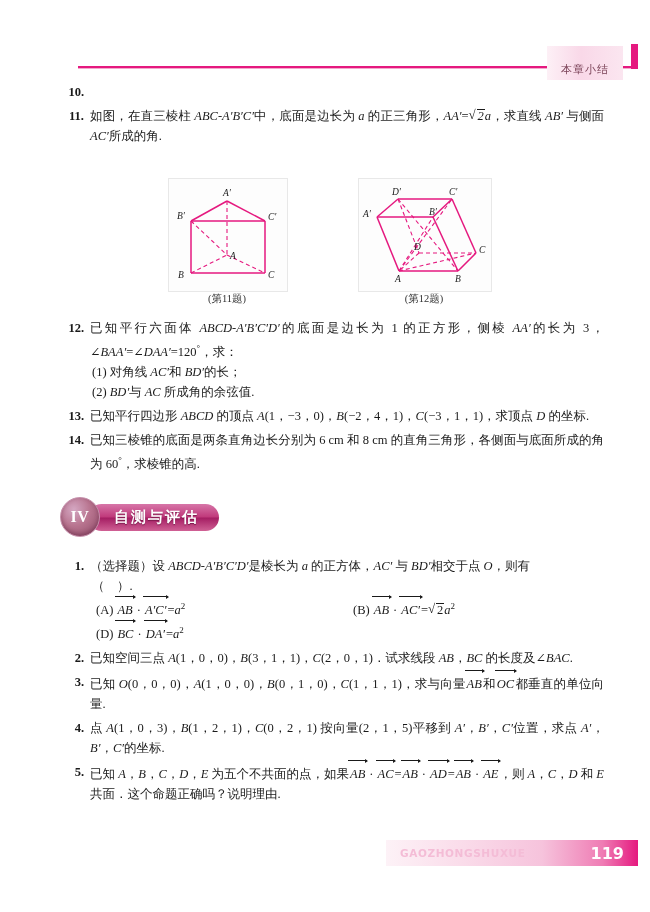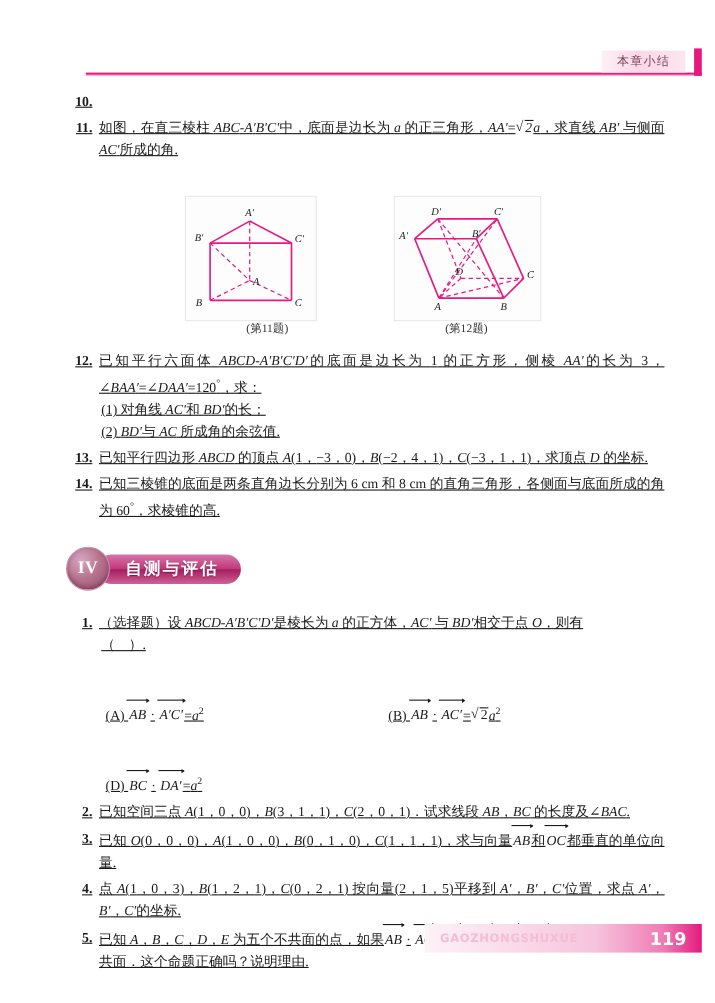--- a/index.html
+++ b/index.html
@@ -38,21 +38,21 @@
   .header-rule-soft {
     position: absolute;
     left: 78px; top: 24px;
     width: 560px;
     height: 1px;
     background: #f4a8cd;
   }
   .header-label {
     position: absolute;
     right: 27px; top: 2px;
-    padding: 2px 14px 3px 14px;
+    padding: 16px 14px 3px 14px;
     font-size: 11px;
     letter-spacing: 1px;
     color: #7a4257;
     background: linear-gradient(90deg, #fdf0f6 0%, #f9d8e8 45%, #fbe6f0 100%);
     font-family: "DejaVu Sans", "Liberation Sans", sans-serif;
   }
   .header-tab {
     position: absolute;
     right: 12px; top: 0px;
     width: 7px; height: 25px;
@@ -63,21 +63,20 @@
   .content {
     position: absolute;
     left: 0; top: 82px;
     width: 650px;
   }
   .prob {
     display: flex;
     align-items: flex-start;
     margin: 0 0 4px 0;
     padding: 0 46px 0 62px;
-    text-decoration: underline;
   }
   .prob-num {
     flex: 0 0 auto;
     width: 22px;
     text-align: right;
     font-weight: bold;
     font-size: 12.5px;
     line-height: 20px;
     font-family: "Liberation Serif", serif;
   }
@@ -230,21 +229,20 @@
     width: 100%;
   }
   .choice-row {
     display: flex;
     width: 100%;
   }
   .choice {
     width: 50%;
     box-sizing: border-box;
     padding-left: 6px;
-    margin-top: 40px;
   }
 
   
   .footer {
     position: absolute;
     left: 386px; top: 840px;
     width: 252px; height: 26px;
     background: linear-gradient(90deg, #fdf2f7 0%, #fadcea 30%, #f6c3dc 62%, #ef7cb4 86%, #e5197f 100%);
     display: flex;
     align-items: center;
@@ -324,21 +322,21 @@
           <path d="M22 42 L58 76"></path>
         </g>
         <text x="54" y="17" font-size="9.5">A′</text>
         <text x="8" y="40" font-size="9.5">B′</text>
         <text x="99" y="41" font-size="9.5">C′</text>
         <text x="61" y="80" font-size="9.5">A</text>
         <text x="9" y="99" font-size="9.5">B</text>
         <text x="99" y="99" font-size="9.5">C</text>
       </svg>
     </div>
-    <div class="figcap" style="left:184px; top:118px; width:118px;">(第11题)</div>
+    <div class="figcap" style="left:168px; top:118px; width:118px;">(第11题)</div>
 
     <div class="figbox" style="left:358px; top:4px; width:132px; height:112px;">
       <svg width="132" height="112" viewBox="0 0 132 112">
         <g fill="none" stroke="#e5197f" stroke-width="1.5">
 
           <path d="M39 20 L93 20"></path>
           <path d="M39 20 L18 38"></path>
           <path d="M18 38 L74 38"></path>
           <path d="M93 20 L74 38"></path>
 

